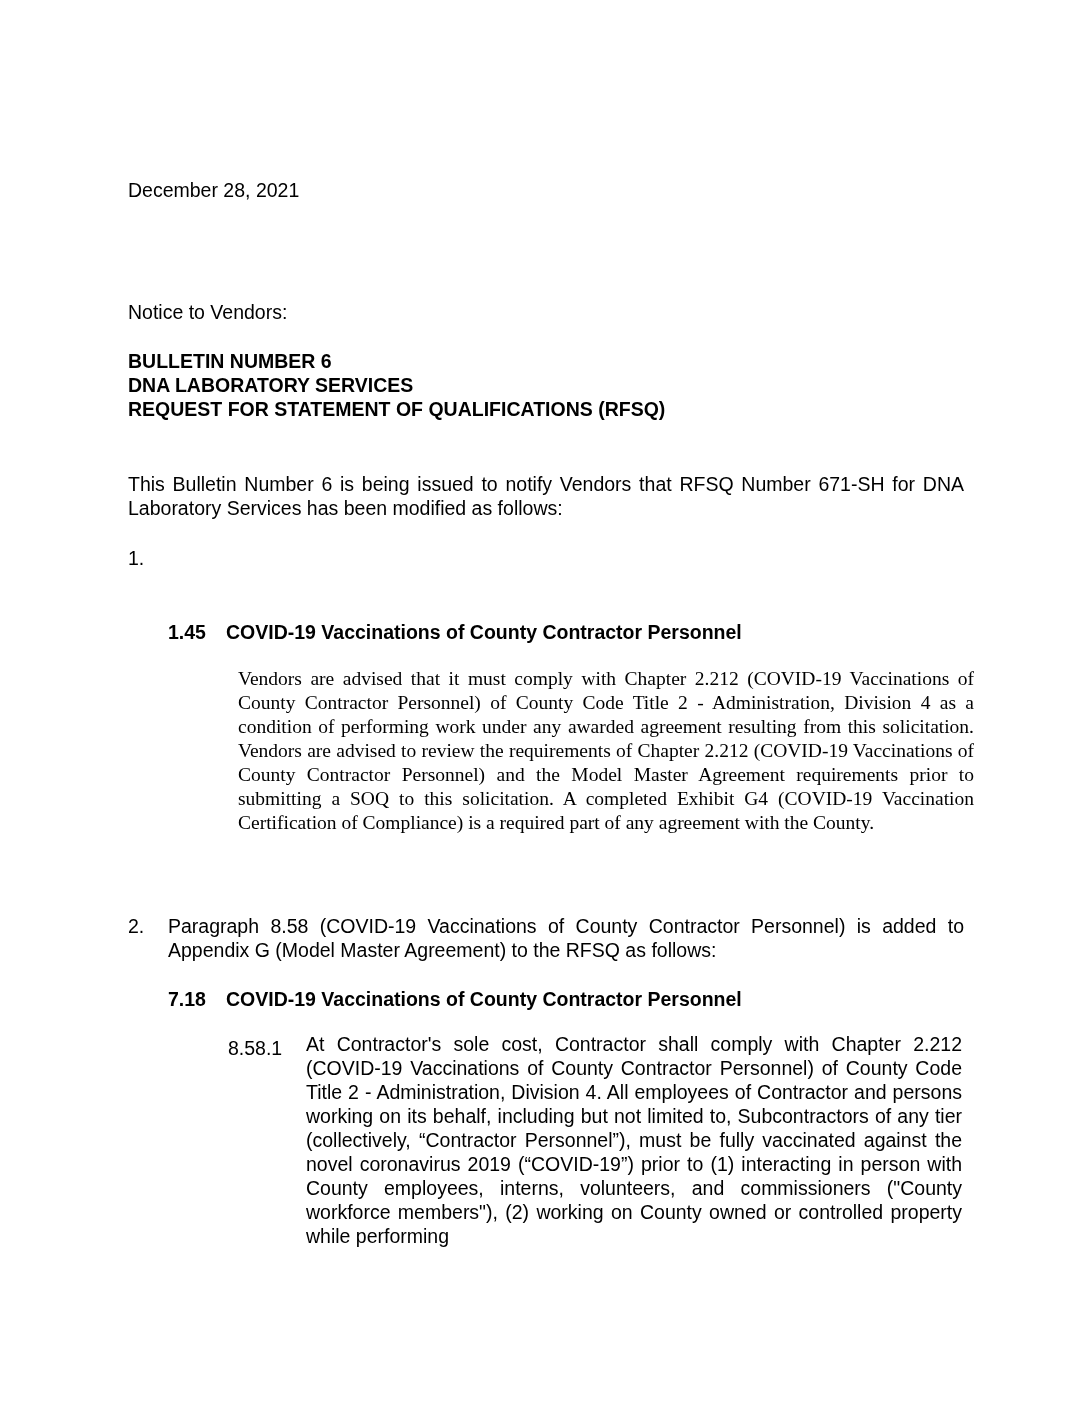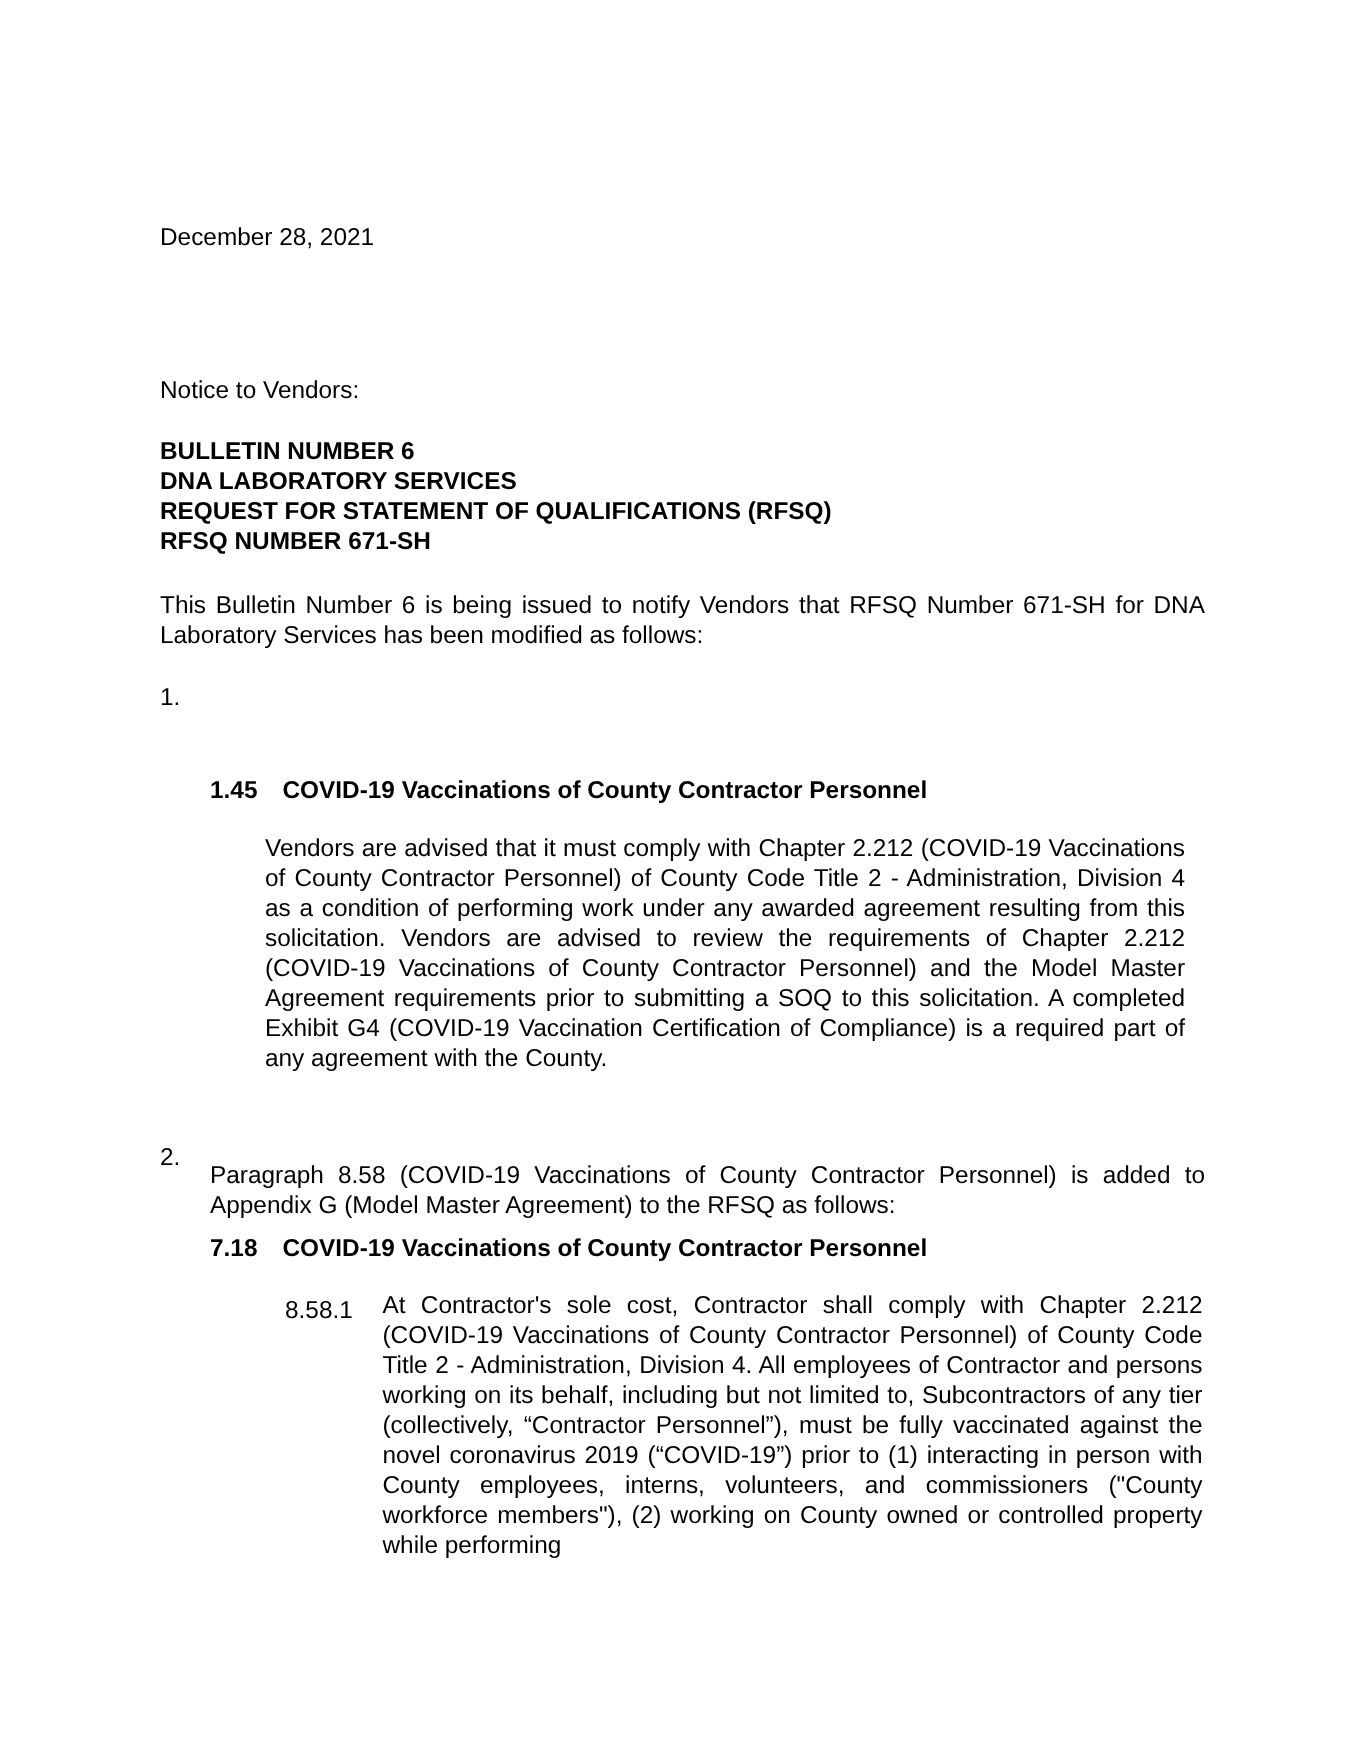--- a/index.html
+++ b/index.html
@@ -45,24 +45,25 @@
   .item-body {
     width: 796px;
   }
   .item1-num { left: 128px; top: 546px; }
   .item1-body { left: 168px; top: 546px; }
   .item2-num { left: 128px; top: 914px; }
   .item2-body { left: 168px; top: 914px; }
   .sub1-num { left: 168px; top: 620px; font-weight: bold; }
   .sub1-title { left: 226px; top: 620px; font-weight: bold; }
   .sub1-body {
-    left: 212px;
+    left: 238px;
     top: 667px;
     width: 736px;
     text-align: justify;
+    font-family: Liberation Serif, serif;
   }
   .sub2-num { left: 168px; top: 987px; font-weight: bold; }
   .sub2-title { left: 226px; top: 987px; font-weight: bold; }
   .clause-num { left: 228px; top: 1036px; }
   .clause-body {
     left: 306px;
     top: 1032px;
     width: 656px;
     text-align: justify;
   }
@@ -74,33 +75,32 @@
 <div class="page">
 
   <div class="abs date">December 28, 2021</div>
 
   <div class="abs salutation">Notice to Vendors:</div>
 
   <div class="abs heading-block">
     <div>BULLETIN NUMBER 6</div>
     <div>DNA LABORATORY SERVICES</div>
     <div>REQUEST FOR STATEMENT OF QUALIFICATIONS (RFSQ)</div>
-    <div>RFSQ NUMBER 671-SH</div>
   </div>
 
   <div class="abs intro justify-last">This Bulletin Number 6 is being issued to notify Vendors that RFSQ Number 671-SH for DNA Laboratory Services has been modified as follows:</div>
 
   <div class="abs item-num item1-num">1.</div>
 
   <div class="abs sub1-num">1.45</div>
   <div class="abs sub1-title">COVID-19 Vaccinations of County Contractor Personnel</div>
   <div class="abs sub1-body justify-last">Vendors are advised that it must comply with Chapter 2.212 (COVID-19 Vaccinations of County Contractor Personnel) of County Code Title 2 - Administration, Division 4 as a condition of performing work under any awarded agreement resulting from this solicitation. Vendors are advised to review the requirements of Chapter 2.212 (COVID-19 Vaccinations of County Contractor Personnel) and the Model Master Agreement requirements prior to submitting a SOQ to this solicitation.  A completed Exhibit G4 (COVID-19 Vaccination Certification of Compliance) is a required part of any agreement with the County.</div>
 
   <div class="abs item-num item2-num">2.</div>
-  <div class="abs item-body item2-body justify-last" style="text-align: justify; margin-top: 14px;">Paragraph 8.58 (COVID-19 Vaccinations of County Contractor Personnel) is added to Appendix G (Model Master Agreement) to the RFSQ as follows:</div>
+  <div class="abs item-body item2-body justify-last" style="text-align: justify;">Paragraph 8.58 (COVID-19 Vaccinations of County Contractor Personnel) is added to Appendix G (Model Master Agreement) to the RFSQ as follows:</div>
 
   <div class="abs sub2-num">7.18</div>
   <div class="abs sub2-title">COVID-19 Vaccinations of County Contractor Personnel</div>
 
   <div class="abs clause-num">8.58.1</div>
   <div class="abs clause-body justify-last">At Contractor's sole cost, Contractor shall comply with Chapter 2.212 (COVID-19 Vaccinations of County Contractor Personnel) of County Code Title 2 - Administration, Division 4.  All employees of Contractor and persons working on its behalf, including but not limited to, Subcontractors of any tier (collectively, “Contractor Personnel”), must be fully vaccinated against the novel coronavirus 2019 (“COVID-19”) prior to (1) interacting in person with County employees, interns, volunteers, and commissioners ("County workforce members"), (2) working on County owned or controlled property while performing</div>
 
 </div>
 
 </body></html>

